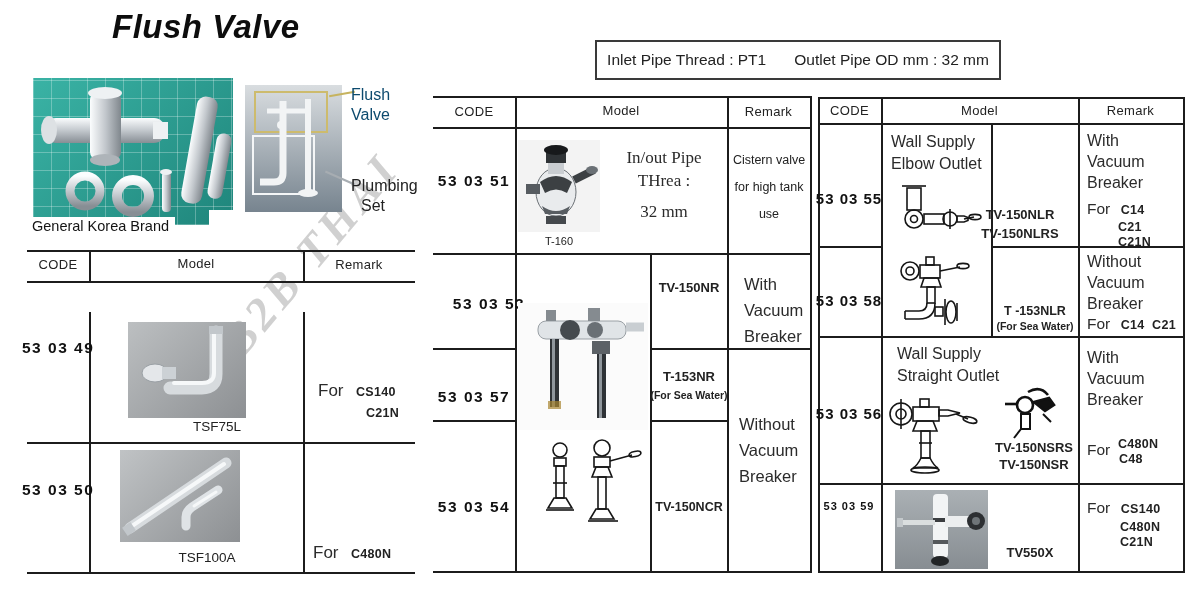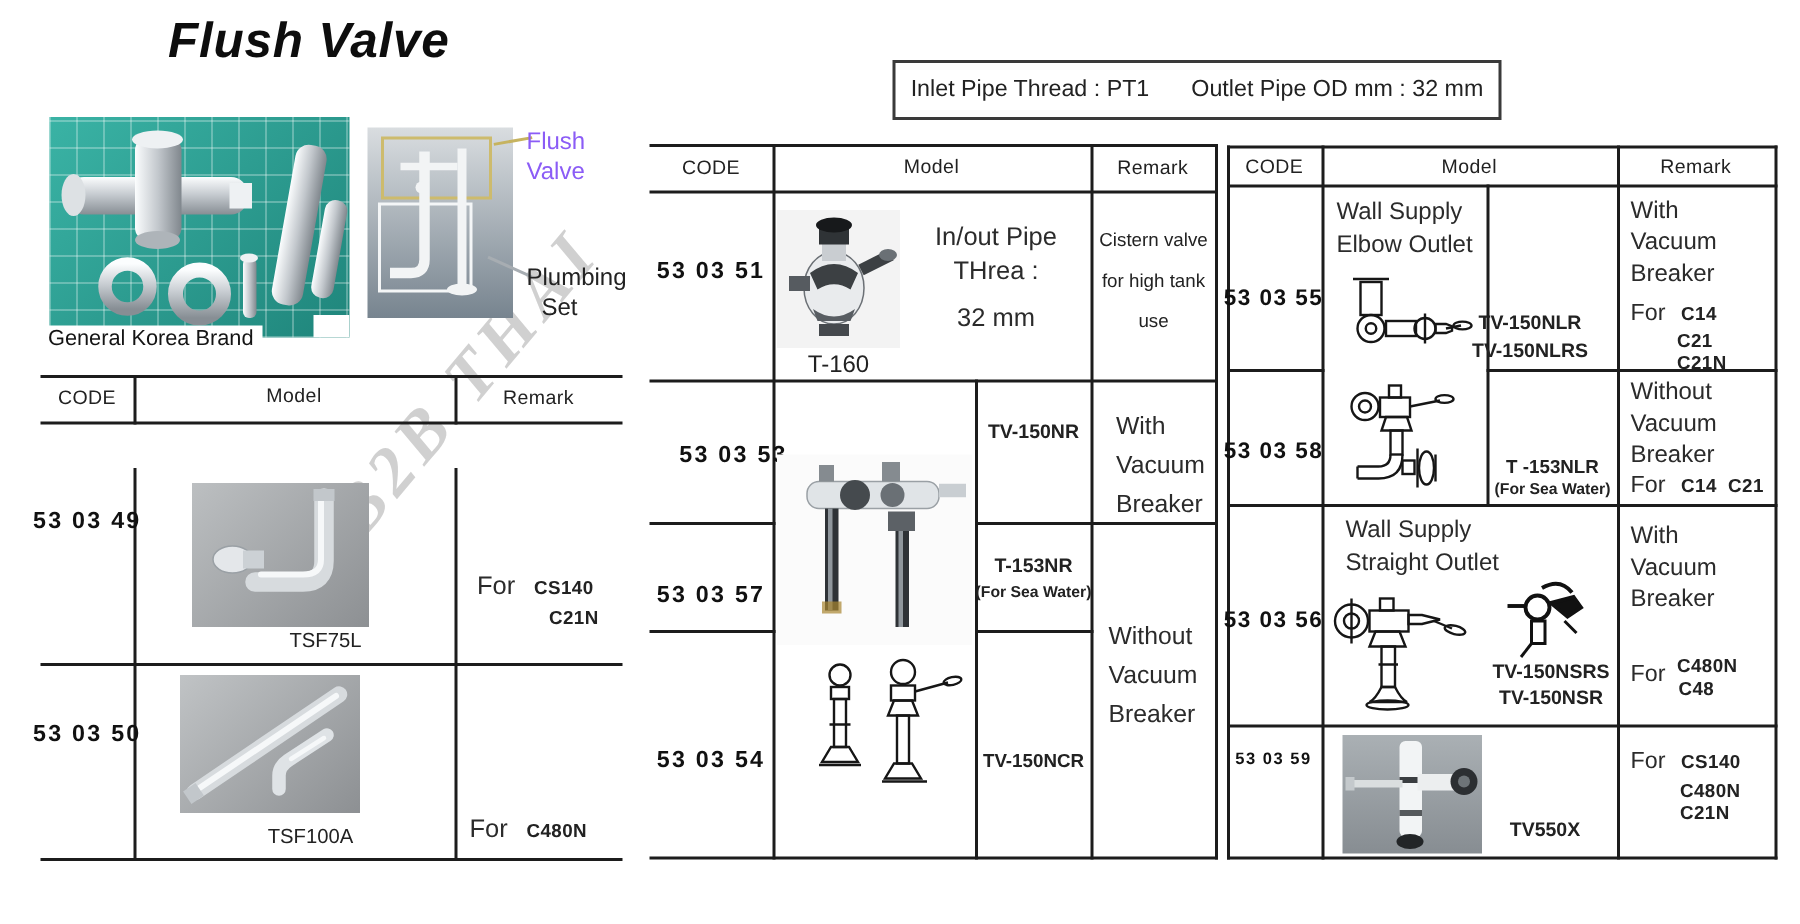--- a/index.html
+++ b/index.html
@@ -3,21 +3,21 @@
 <meta charset="utf-8">
 <style>
   html,body{margin:0;padding:0;background:#fff;}
   #canvas{position:relative;width:1200px;height:616px;background:#ffffff;overflow:hidden;
           font-family:"Liberation Sans",sans-serif;color:#1b1b1b;}
   .abs{position:absolute;}
   .hl{position:absolute;height:2px;background:#1c1c1c;}
   .vl{position:absolute;width:2px;background:#1c1c1c;}
   .hdr{font-size:13px;text-align:center;letter-spacing:.3px;color:#222;}
   .code{font-weight:bold;font-size:15.5px;letter-spacing:1.5px;text-align:center;color:#111;white-space:nowrap;}
-  .cap{font-size:16px;text-align:center;color:#222;white-space:nowrap;}
+  .cap{font-size:11px;text-align:center;color:#222;white-space:nowrap;}
   .hum{font-size:16.5px;color:#2b2b2b;line-height:23px;white-space:nowrap;}
   .rk{font-size:16px;line-height:21px;color:#2b2b2b;white-space:nowrap;}
   .forw{font-size:16px;color:#2b2b2b;}
   .forv{font-size:12.5px;font-weight:bold;color:#222;letter-spacing:.3px;}
   .mnum{font-size:13px;font-weight:bold;color:#222;text-align:center;white-space:nowrap;}
   .msub{font-size:10.5px;font-weight:bold;color:#222;text-align:center;white-space:nowrap;}
   .pre{white-space:pre;}
   .photo{position:absolute;}
   #title{font-size:33px;font-weight:bold;font-style:italic;letter-spacing:.5px;color:#0d0d0d;}
   #watermark{font-family:"Liberation Serif",serif;font-style:italic;font-weight:bold;
@@ -79,21 +79,21 @@
       <rect x="8" y="51" width="61" height="58" fill="none" stroke="#f4f6f7" stroke-width="2"></rect>
       <path d="M38 16 V88 Q38 97 29 97 H15" stroke="#f2f4f5" stroke-width="7" fill="none"></path>
       <path d="M22 26 H60" stroke="#f2f4f5" stroke-width="5" fill="none"></path>
       <circle cx="36" cy="40" r="4" fill="#f2f4f5"></circle>
       <line x1="63" y1="14" x2="63" y2="106" stroke="#f2f4f5" stroke-width="6"></line>
       <ellipse cx="63" cy="108" rx="10" ry="4" fill="#f2f4f5"></ellipse>
     </svg>
   </div>
   <div class="abs" style="left:329px;top:93px;width:26px;height:2px;background:#c6b35f;transform:rotate(-10deg);"></div>
   <div class="abs" style="left:324px;top:177px;width:32px;height:2px;background:#a7adb2;transform:rotate(24deg);"></div>
-  <div class="abs" style="left:351px;top:85px;font-size:16px;line-height:20px;color:#8b5cf6;">
+  <div class="abs" style="left:351px;top:85px;font-size:16px;line-height:20px;color:#0c4a6e;">
     <div>Flush</div>
     <div>Valve</div>
   </div>
   <div class="abs" style="left:351px;top:176px;font-size:16px;line-height:20px;color:#222;">
     <div>Plumbing</div>
     <div style="margin-left:10px;">Set</div>
   </div>
 
   <div id="specbox" class="abs" style="left:595px;top:40px;width:402px;height:36px;">
     <span>Inlet Pipe Thread : PT1</span>
@@ -172,21 +172,21 @@
       <rect x="30" y="22" width="16" height="12" fill="#c9cdd1"></rect>
       <rect x="28" y="10" width="20" height="13" fill="#2f3336"></rect>
       <ellipse cx="38" cy="10" rx="12" ry="5" fill="#17191b"></ellipse>
       <line x1="56" y1="40" x2="76" y2="30" stroke="#3c4043" stroke-width="8"></line>
       <ellipse cx="74" cy="30" rx="6" ry="4" fill="#6a7075"></ellipse>
       <rect x="8" y="44" width="14" height="10" fill="#565b60"></rect>
       <rect x="28" y="76" width="20" height="8" fill="#45494d"></rect>
     </svg>
   </div>
   <div class="abs cap" style="left:518px;top:235px;width:82px;">T-160</div>
-  <div class="abs" style="left:603px;top:146px;width:122px;text-align:center;font-size:17px;color:#2b2b2b;line-height:23px;">
+  <div class="abs" style="left:603px;top:146px;width:122px;text-align:center;font-size:17px;color:#2b2b2b;line-height:23px;font-family:Liberation Serif, serif;">
     <div>In/out Pipe</div>
     <div>THrea :</div>
     <div style="margin-top:8px;">32 mm</div>
   </div>
   <div class="abs" style="left:727px;top:147px;width:84px;text-align:center;font-size:12.5px;line-height:27px;color:#222;">
     <div>Cistern valve</div>
     <div>for high tank</div>
     <div>use</div>
   </div>
 

